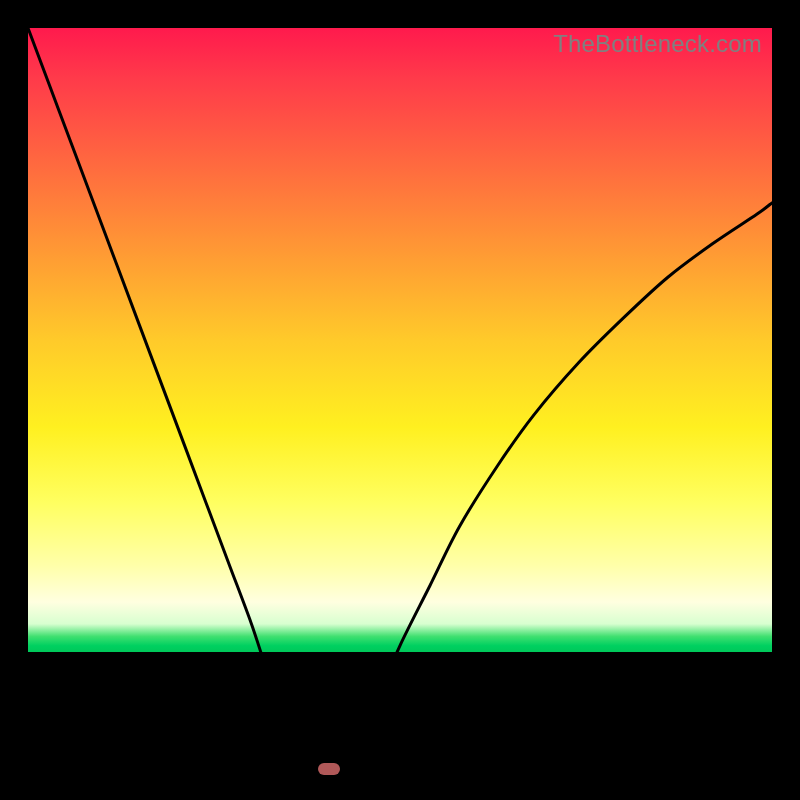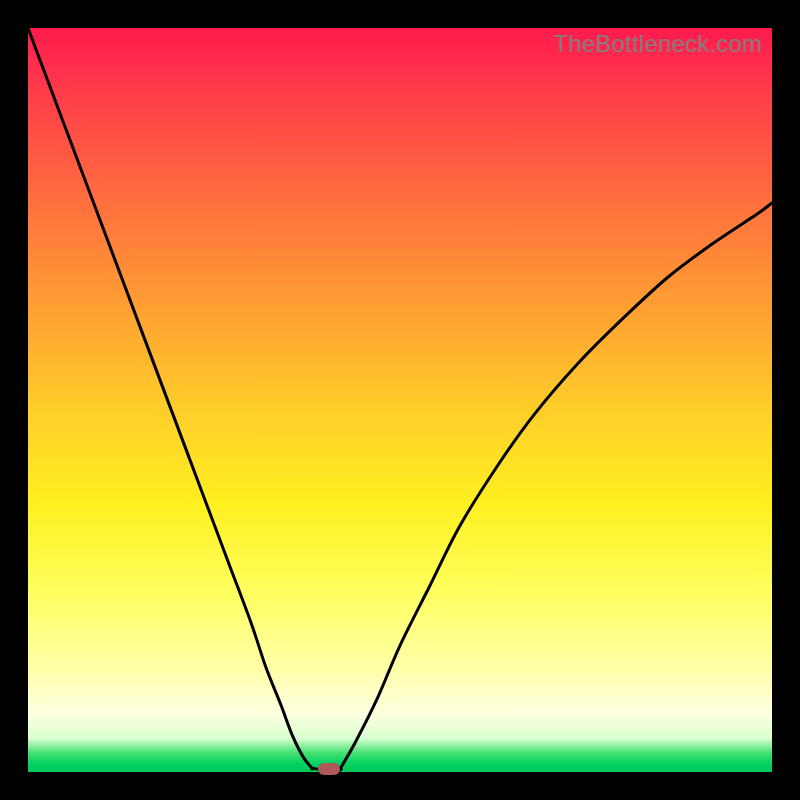--- a/index.html
+++ b/index.html
@@ -17,21 +17,21 @@
     top: 0;
     width: 800px;
     height: 800px;
     background: #000;
   }
   .plot {
     position: absolute;
     left: 28px;
     top: 28px;
     width: 744px;
-    height: 744px;
+    height: 624px;
     background: linear-gradient(to bottom,
       #ff1a4d 0%,
       #ff3a4a 8%,
       #ff6a3f 22%,
       #ff9a34 36%,
       #ffca2a 50%,
       #fff020 64%,
       #ffff60 76%,
       #ffffa8 86%,
       #ffffe0 92%,

